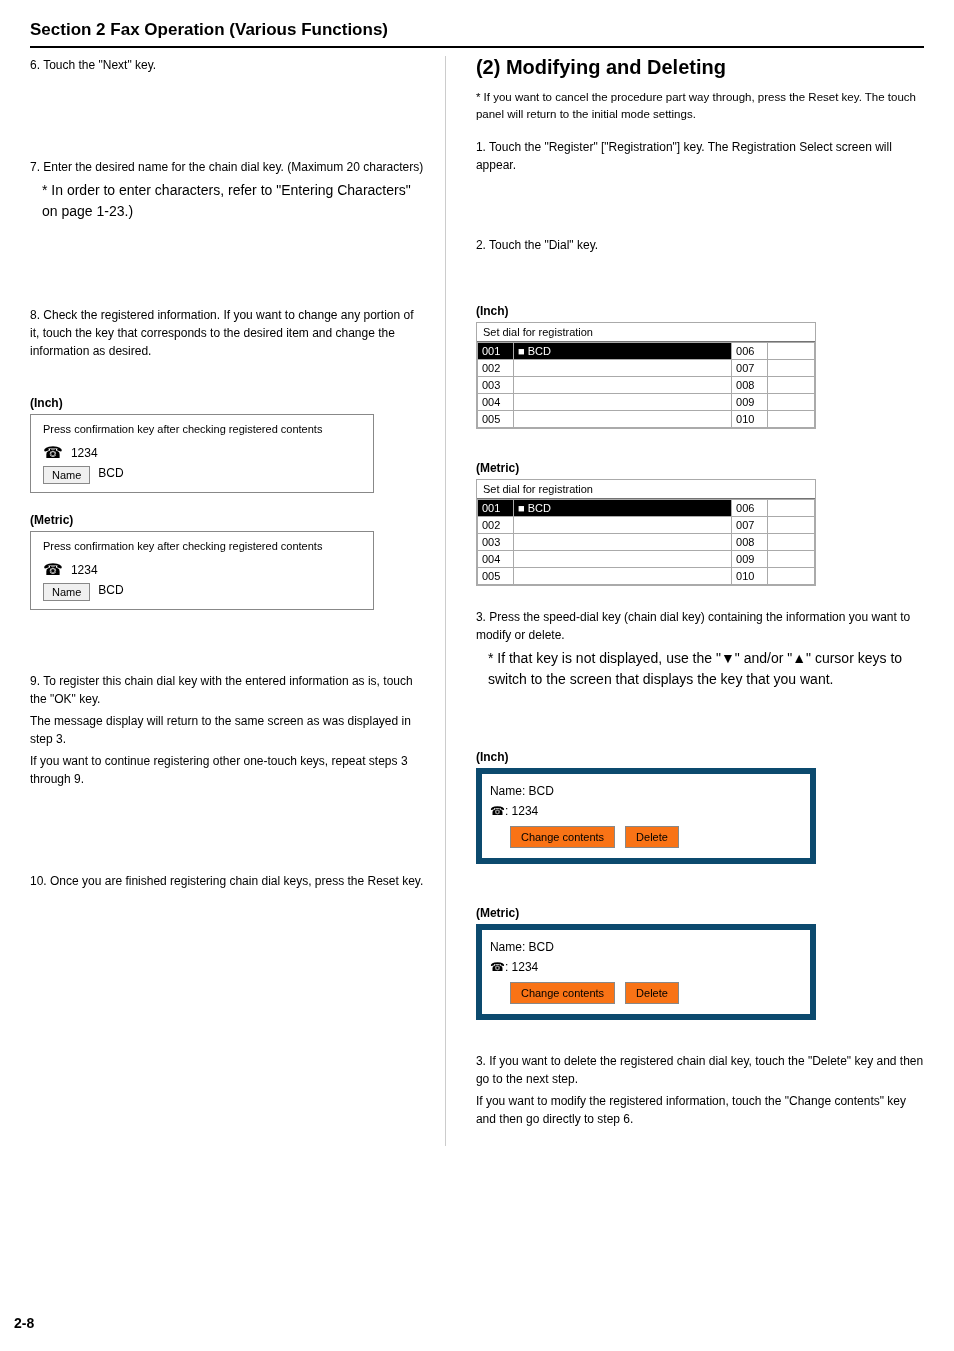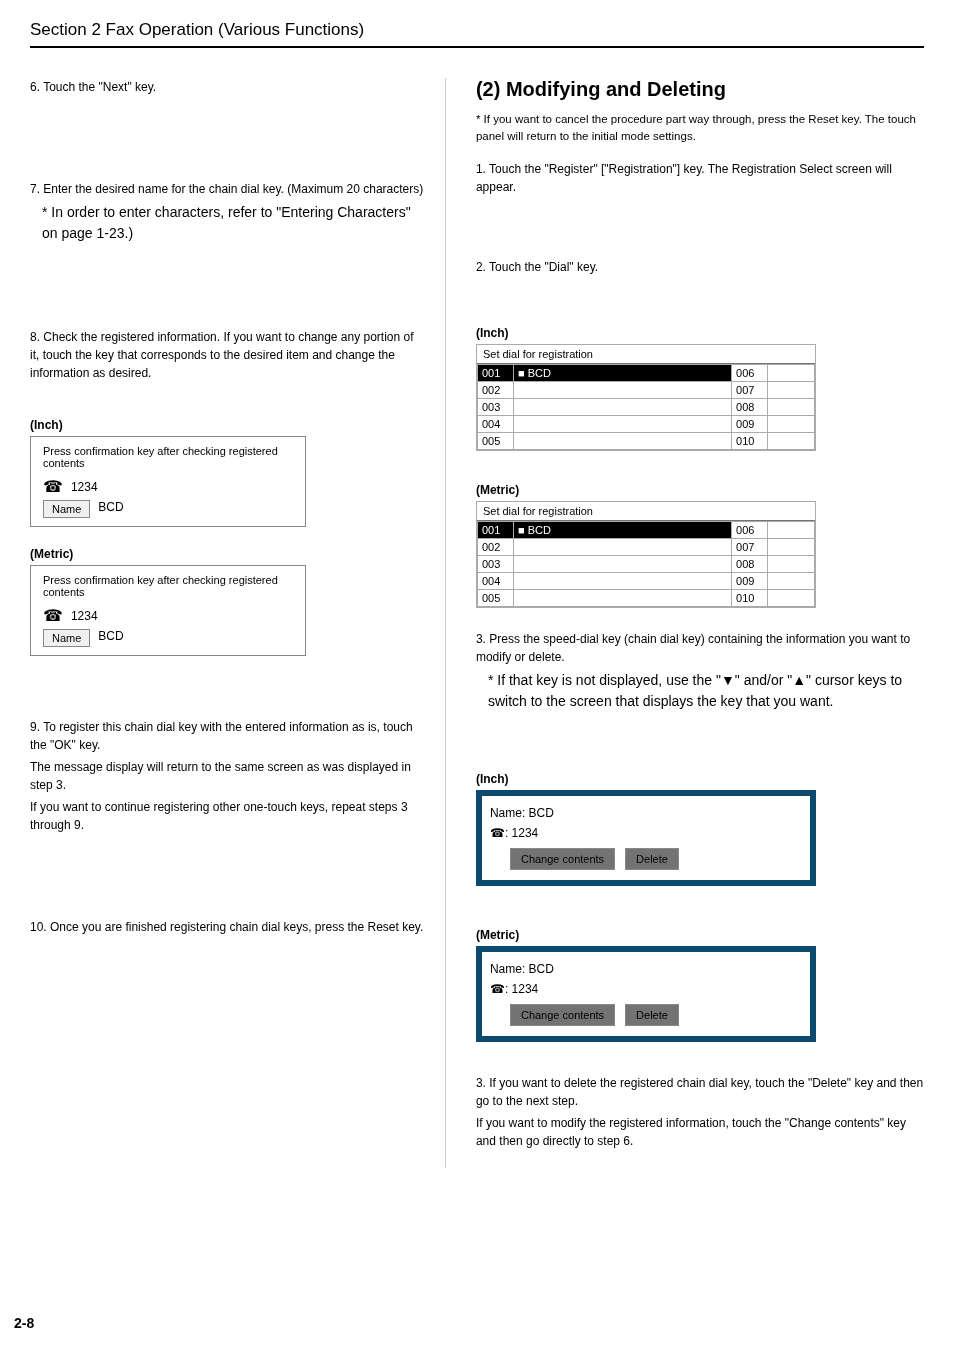--- a/index.html
+++ b/index.html
@@ -12,24 +12,24 @@
       min-height: 1351px;
     }
     .page {
       width: 954px;
       min-height: 1351px;
       padding: 20px 30px 20px 30px;
       position: relative;
     }
     .section-header {
       font-size: 17px;
-      font-weight: normal;
+      font-weight: bold;
       border-bottom: 2px solid #000;
       padding-bottom: 6px;
-      margin-bottom: 30px;
+      margin-bottom: 8px;
     }
     .two-col {
       display: flex;
       gap: 0;
     }
     .left-col {
       width: 430px;
       padding-right: 20px;
       border-right: 1px solid #ccc;
     }
@@ -97,21 +97,21 @@
       border-collapse: collapse;
     }
     .dial-grid table td {
       border: 1px solid #aaa;
       padding: 2px 4px;
       font-size: 11px;
     }
     .confirm-box {
       border: 1px solid #888;
       padding: 8px 12px;
-      width: 276px;
+      width: 344px;
       background: #fff;
     }
     .confirm-header {
       font-size: 11px;
       margin-bottom: 8px;
     }
     .page-number {
       position: absolute;
       bottom: 20px;
       left: 14px;
@@ -128,21 +128,21 @@
     .btn-row {
       display: flex;
       gap: 10px;
       margin-top: 8px;
       margin-left: 20px;
     }
     .ui-btn {
       border: 1px solid #888;
       padding: 4px 10px;
       font-size: 11px;
-      background: #737373;
+      background: #f97316;
     }
     .spacer { height: 12px; }
     .spacer-lg { height: 22px; }
   </style>
 </head>
 <body>
 
 <div class="page">
 
   <div class="section-header">Section 2  Fax Operation (Various Functions)</div>

